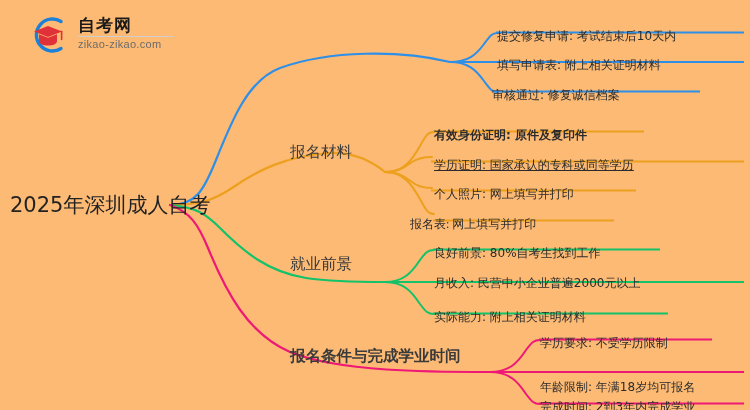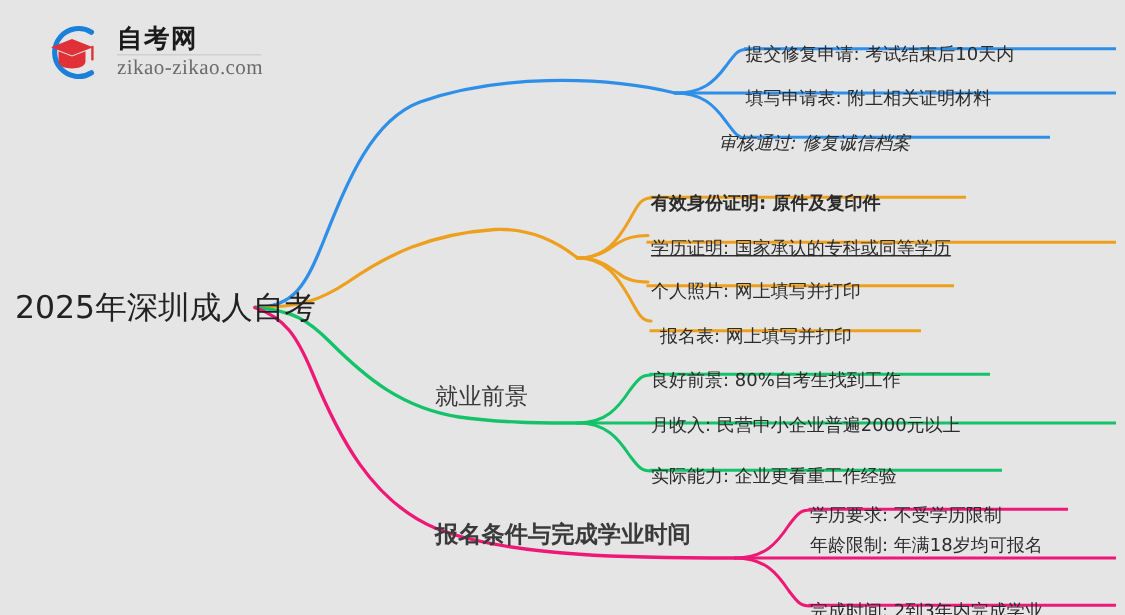--- a/index.html
+++ b/index.html
@@ -7,21 +7,21 @@
     padding: 0;
     background: #ffffff;
   }
   body {
     font-family: "DejaVu Sans", "Liberation Sans", sans-serif;
   }
   #stage {
     position: relative;
     width: 750px;
     height: 410px;
-    background: #e5e5e5;
+    background: #fdba74;
     overflow: hidden;
   }
   #wires {
     position: absolute;
     left: 0;
     top: 0;
     width: 750px;
     height: 410px;
   }
   .node-text {
@@ -82,25 +82,25 @@
     left: 0;
     top: 22px;
     width: 96px;
     height: 1px;
     background: #cfcfcf;
   }
   #logo .url {
     position: absolute;
     left: 0;
     top: 24px;
-    font-size: 14px;
+    font-size: 11px;
     color: #6b6b6b;
     letter-spacing: 0.3px;
     white-space: nowrap;
-    font-family: Liberation Serif, serif;
+    font-family: Liberation Sans, sans-serif;
   }
 </style>
 </head>
 <body>
 
 <div id="stage">
 
   <div id="logo">
     <div class="mark">
       <svg viewBox="0 0 42 42" width="42" height="42">
@@ -170,33 +170,34 @@
       <path d="M490 372 C 510 372, 518 382, 526 394 C 532 402, 534 404, 540 404" fill="none" stroke="#ee1877" stroke-width="2" stroke-linecap="round"></path>
       <line x1="539" y1="403.5" x2="744" y2="403.5" stroke="#ee1877" stroke-width="2"></line>
     </g>
   </svg>
 
   <div class="node-text root-text" style="left:10px; top:195px;">2025年深圳成人自考</div>
 
 
   <div class="node-text leaf-text" style="left:497px; top:9px;">提交修复申请: 考试结束后10天内</div>
   <div class="node-text leaf-text" style="left:497px; top:38px;">填写申请表: 附上相关证明材料</div>
-  <div class="node-text leaf-text" style="left:479px; top:68px;font-style:italic;">审核通过: 修复诚信档案</div>
-
+  <div class="node-text leaf-text" style="left:492px; top:68px;">审核通过: 修复诚信档案</div>
+
+  <div class="node-text branch-text" style="left:290px; top:142px;">报名材料</div>
 
   <div class="node-text leaf-text" style="left:434px; top:108px;font-weight:bold;">有效身份证明: 原件及复印件</div>
   <div class="node-text leaf-text" style="left:434px; top:138px;text-decoration:underline;">学历证明: 国家承认的专科或同等学历</div>
   <div class="node-text leaf-text" style="left:434px; top:167px;">个人照片: 网上填写并打印</div>
-  <div class="node-text leaf-text" style="left:440px; top:197px;">报名表: 网上填写并打印</div>
+  <div class="node-text leaf-text" style="left:410px; top:197px;font-family:Liberation Serif, serif;">报名表: 网上填写并打印</div>
 
   <div class="node-text branch-text" style="left:290px; top:255px;font-family:Liberation Mono, monospace;">就业前景</div>
 
   <div class="node-text leaf-text" style="left:434px; top:226px;">良好前景: 80%自考生找到工作</div>
   <div class="node-text leaf-text" style="left:434px; top:256px;">月收入: 民营中小企业普遍2000元以上</div>
-  <div class="node-text leaf-text" style="left:434px; top:290px;">实际能力: 企业更看重工作经验</div>
+  <div class="node-text leaf-text" style="left:434px; top:290px;">实际能力: 附上相关证明材料</div>
 
   <div class="node-text branch-text" style="left:290px; top:346px;font-weight:bold;">报名条件与完成学业时间</div>
 
   <div class="node-text leaf-text" style="left:540px; top:316px;">学历要求: 不受学历限制</div>
-  <div class="node-text leaf-text" style="left:540px; top:336px;">年龄限制: 年满18岁均可报名</div>
+  <div class="node-text leaf-text" style="left:540px; top:360px;">年龄限制: 年满18岁均可报名</div>
   <div class="node-text leaf-text" style="left:540px; top:380px;">完成时间: 2到3年内完成学业</div>
 
 </div>
 
 </body></html>

